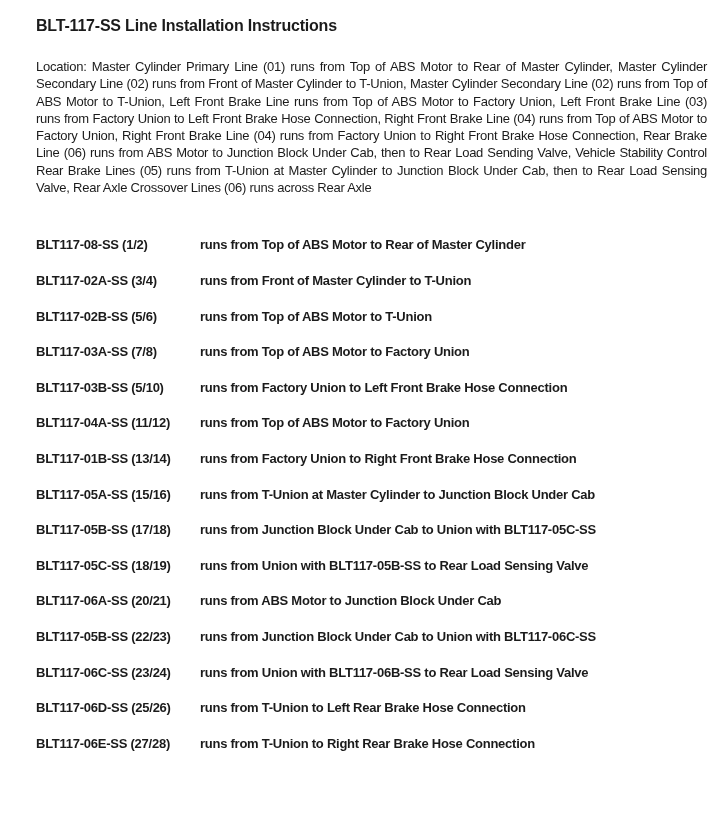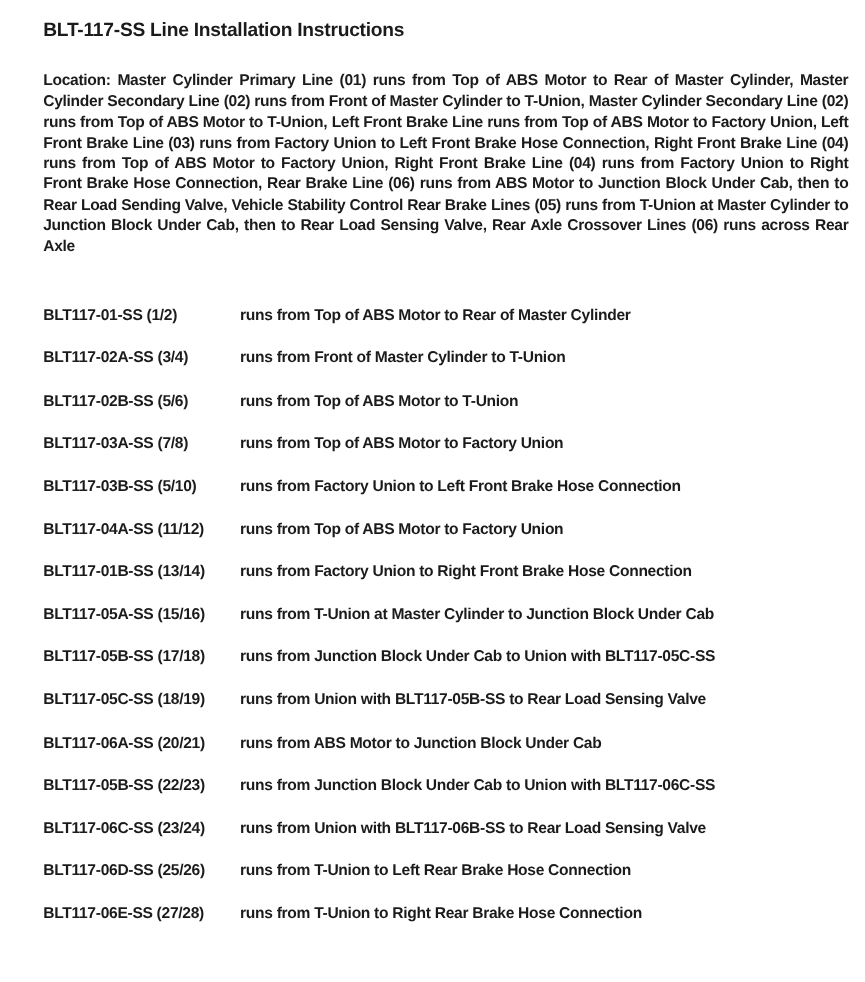--- a/index.html
+++ b/index.html
@@ -25,21 +25,21 @@
     font-size: 16px;
     font-weight: bold;
     letter-spacing: -0.2px;
     line-height: 20px;
     white-space: nowrap;
   }
   .intro {
     margin-top: 22px;
     width: 671px;
     font-size: 13px;
-    font-weight: bold;
+    font-weight: normal;
     letter-spacing: -0.25px;
     line-height: 17.3px;
     text-align: justify;
   }
   .line-list {
     margin-top: 40px;
   }
   .row {
     display: flex;
     align-items: baseline;
@@ -63,21 +63,21 @@
 <body>
 
 <div class="page">
 
   <div class="doc-title">BLT-117-SS Line Installation Instructions</div>
 
   <p class="intro">Location: Master Cylinder Primary Line (01) runs from Top of ABS Motor to Rear of Master Cylinder, Master Cylinder Secondary Line (02) runs from Front of Master Cylinder to T-Union, Master Cylinder Secondary Line (02) runs from Top of ABS Motor to T-Union, Left Front Brake Line runs from Top of ABS Motor to Factory Union, Left Front Brake Line (03) runs from Factory Union to Left Front Brake Hose Connection, Right Front Brake Line (04) runs from Top of ABS Motor to Factory Union, Right Front Brake Line (04) runs from Factory Union to Right Front Brake Hose Connection, Rear Brake Line (06) runs from ABS Motor to Junction Block Under Cab, then to Rear Load Sending Valve, Vehicle Stability Control Rear Brake Lines (05) runs from T-Union at Master Cylinder to Junction Block Under Cab, then to Rear Load Sensing Valve, Rear Axle Crossover Lines (06) runs across Rear Axle</p>
 
   <div class="line-list" id="line-list">
   <div class="row">
-    <span class="part">BLT117-01-SS (1/2)</span>
+    <span class="part">BLT117-08-SS (1/2)</span>
     <span class="route">runs from Top of ABS Motor to Rear of Master Cylinder</span>
   </div>
 
   <div class="row">
     <span class="part">BLT117-02A-SS (3/4)</span>
     <span class="route">runs from Front of Master Cylinder to T-Union</span>
   </div>
 
   <div class="row">
     <span class="part">BLT117-02B-SS (5/6)</span>

